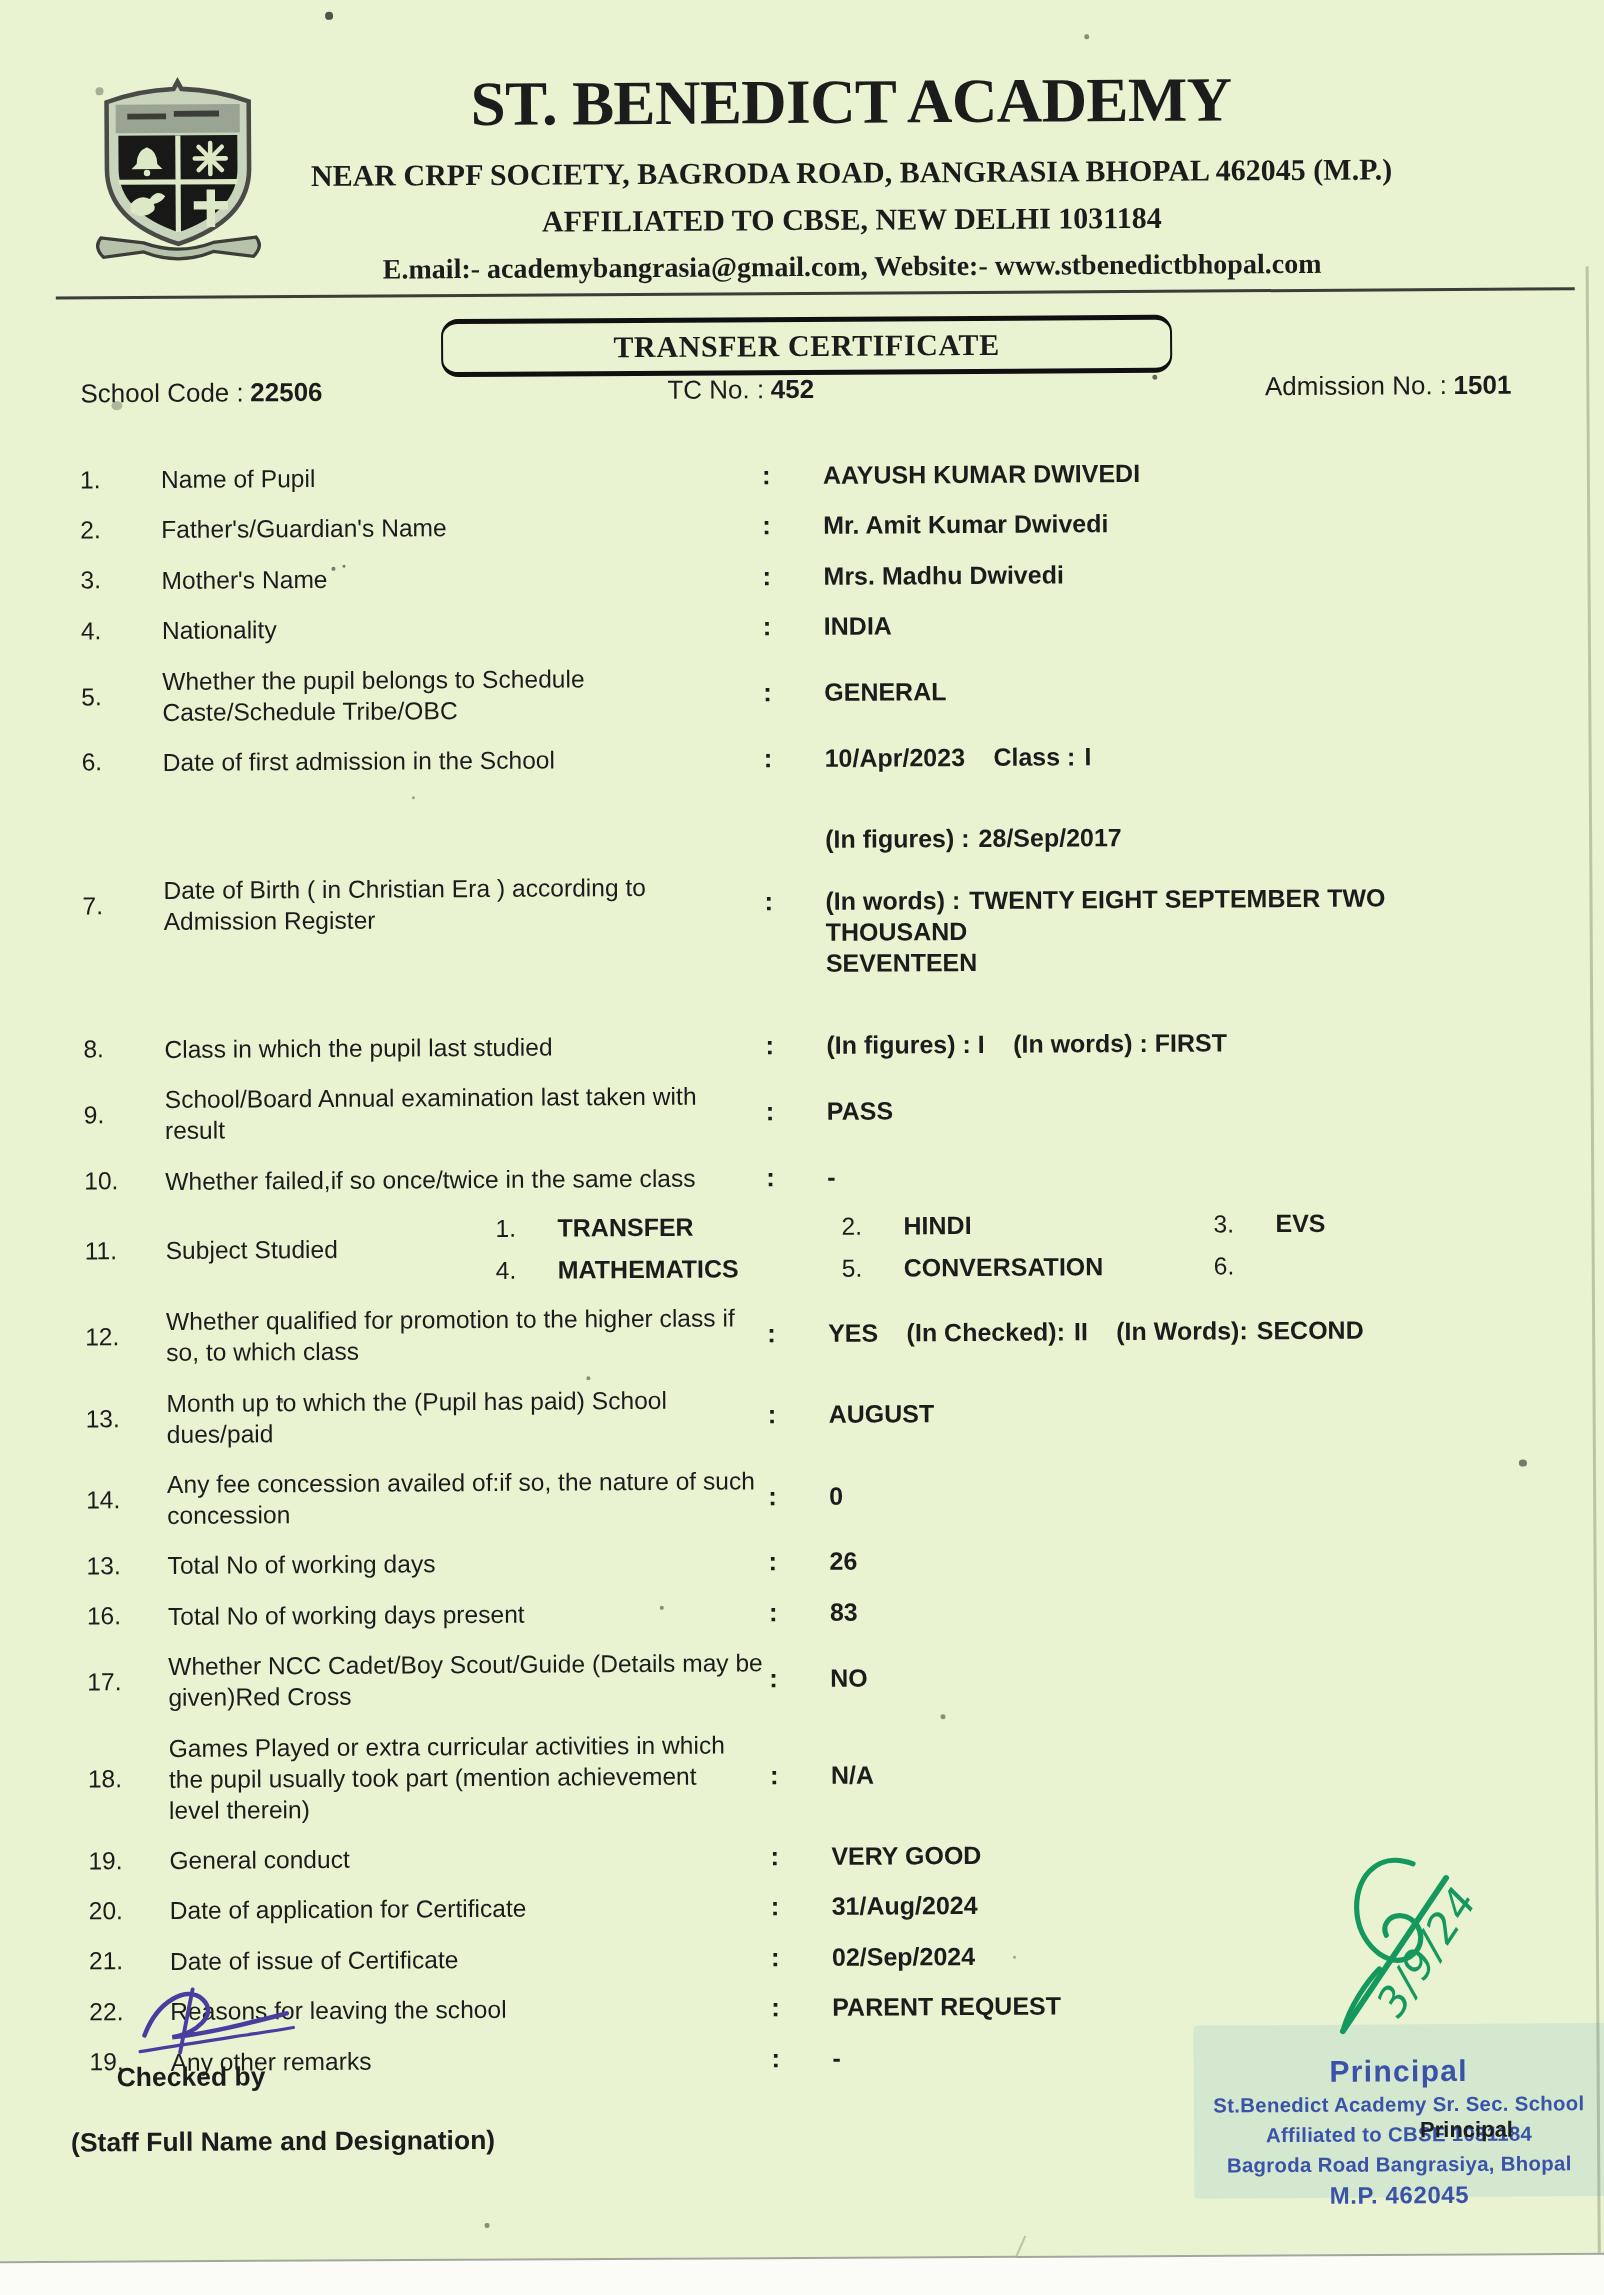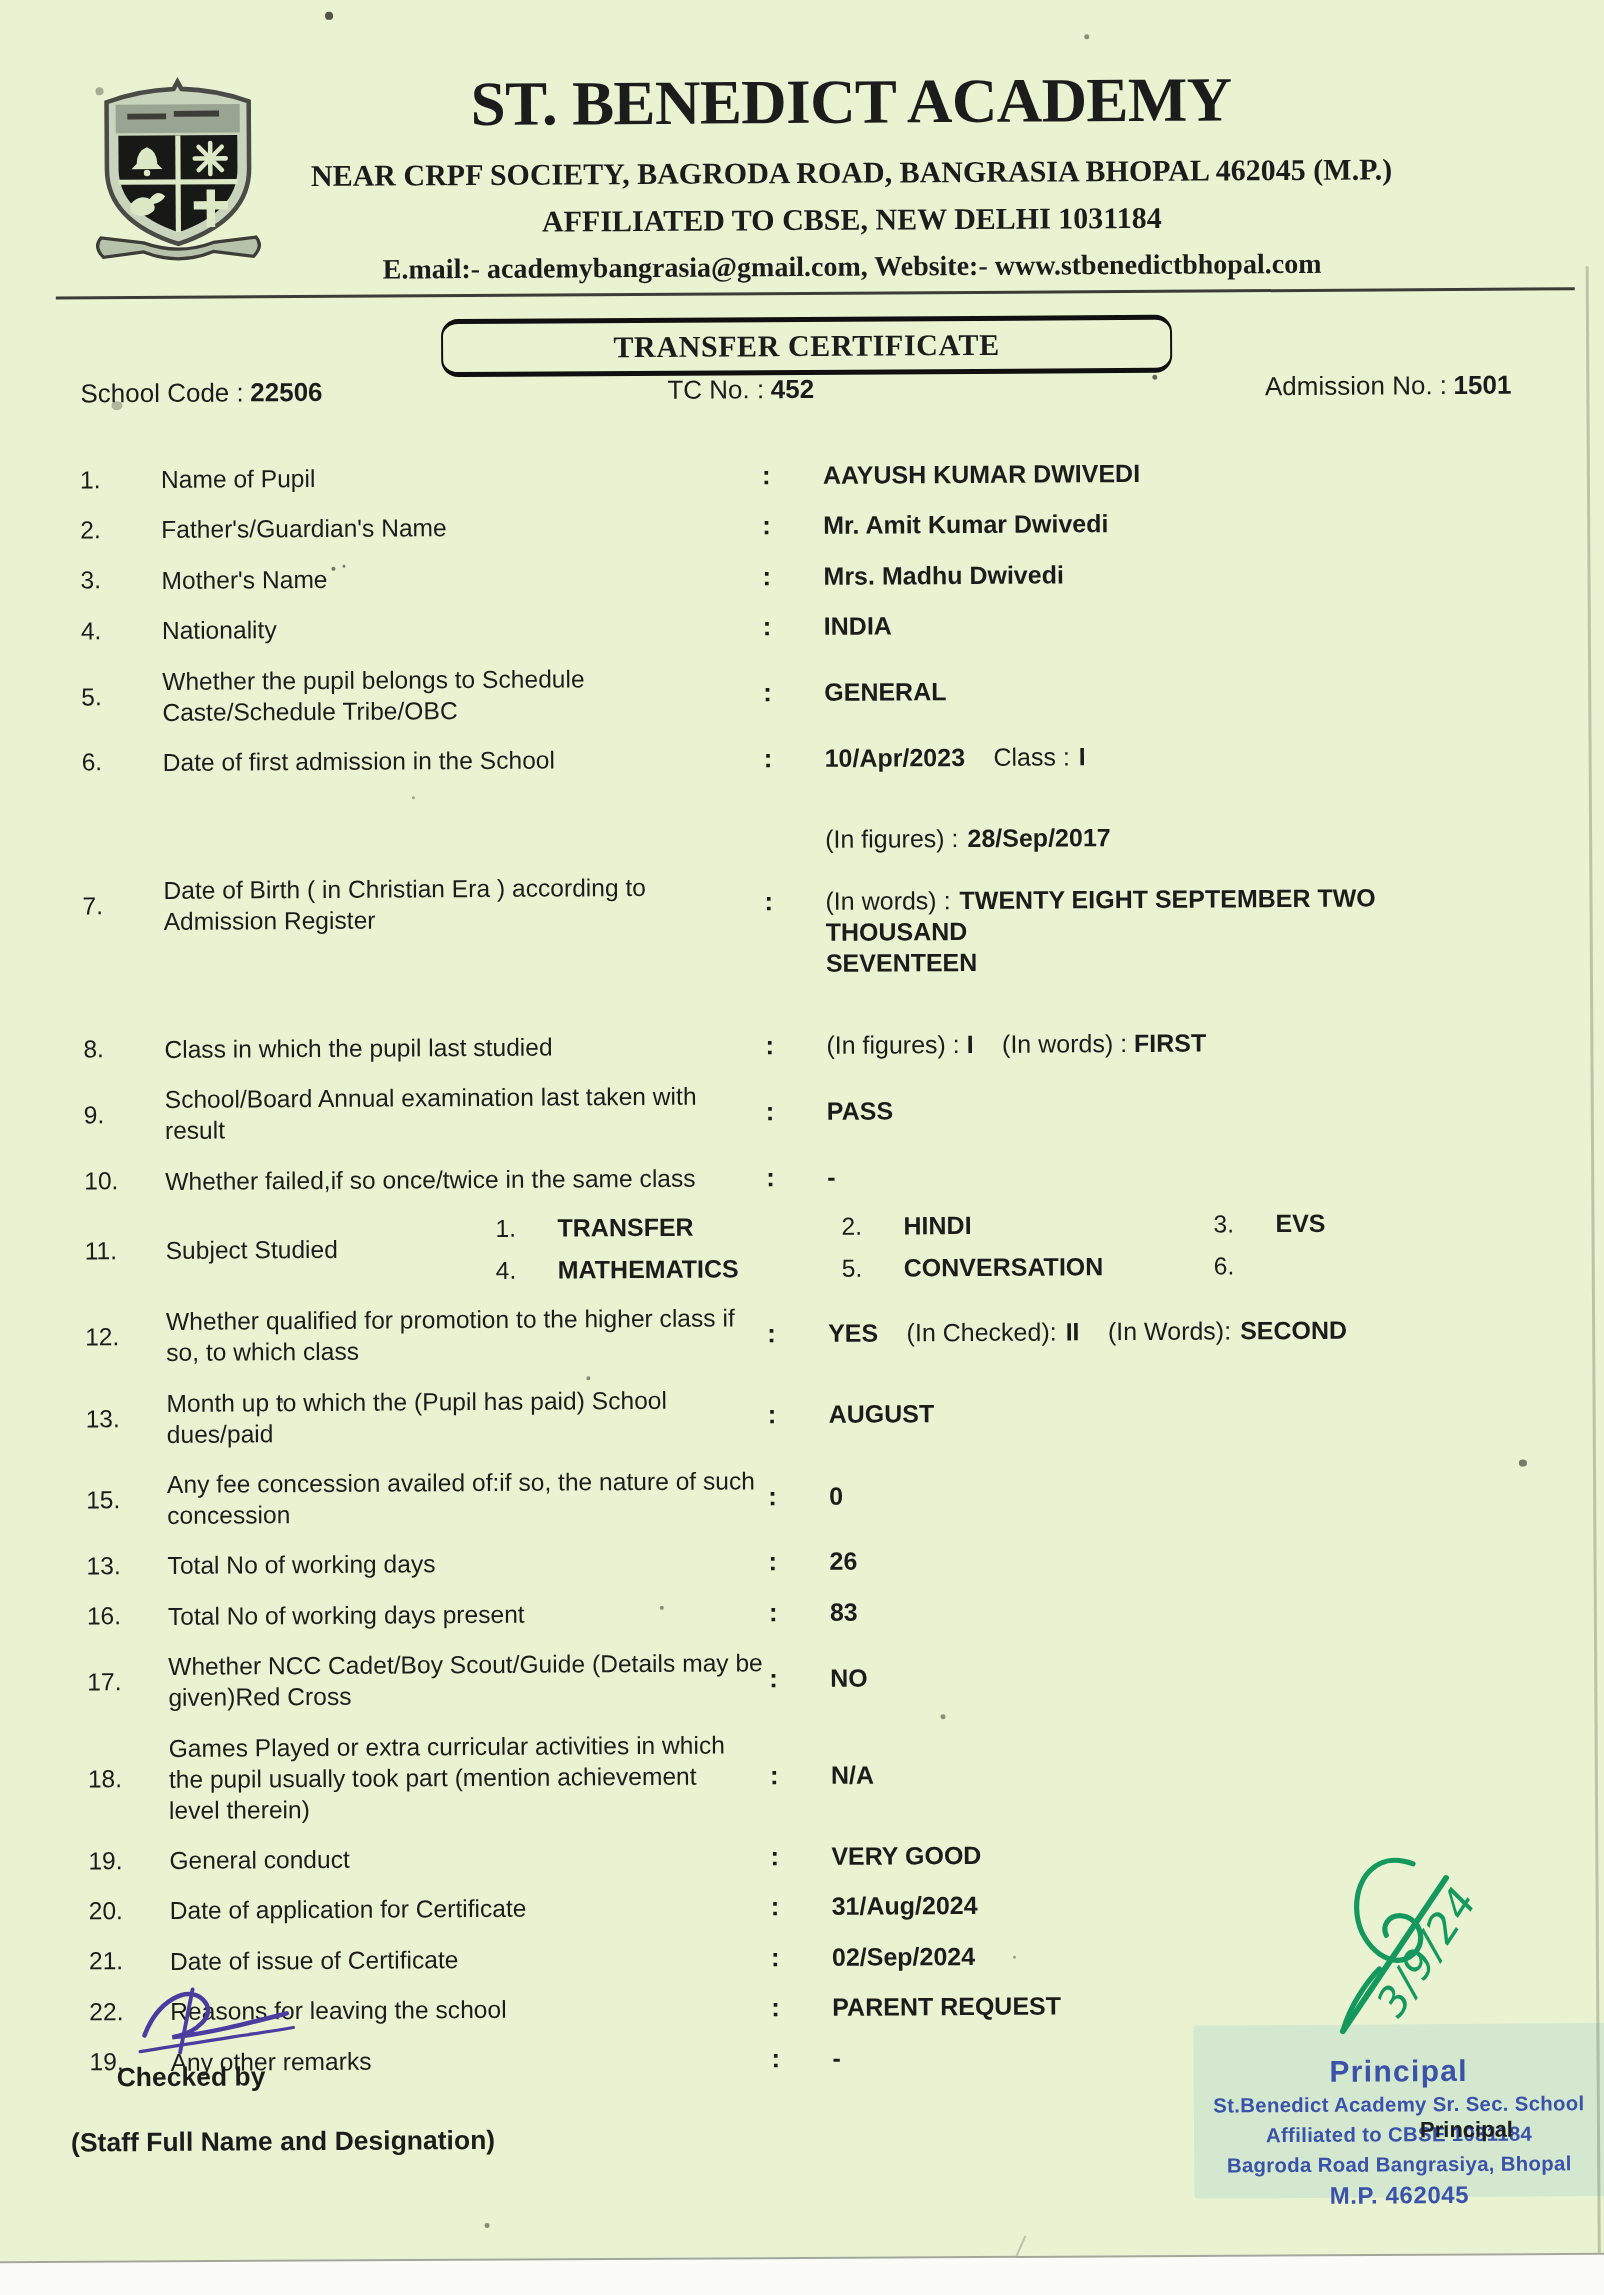--- a/index.html
+++ b/index.html
@@ -30,21 +30,21 @@
   .meta-center{position:absolute;left:672px;}
   .meta-right{position:absolute;right:89px;}
 
   
   .rows{position:absolute;left:84px;top:460px;width:1438px;}
   .row{display:flex;align-items:center;margin-bottom:19.4px;}
   .cell-num{flex:none;width:81px;font-size:24.6px;}
   .cell-label{flex:none;width:601px;font-size:24.6px;line-height:31px;white-space:pre-line;}
   .cell-colon{flex:none;width:61px;font-size:26px;font-weight:bold;}
   .cell-value{flex:1;font-size:25px;font-weight:bold;line-height:31px;white-space:pre-line;}
-  .v-reg{font-weight:400;}
+  .v-reg{font-weight:700;}
   .gap-l{margin-left:28.4px;}
   .gap-s{margin-left:9px;}
   .subjects-label{flex:none;width:330px;font-size:24.6px;}
   .subject-grid{flex:1;display:grid;grid-template-columns:346px 372px 1fr;row-gap:13px;}
   .subject .sn{display:inline-block;width:62px;font-size:24.6px;font-weight:400;}
   .subject .sv{font-size:25px;font-weight:bold;}
 
   
   .checked-by{position:absolute;left:111px;top:2058px;font-size:26.5px;font-weight:bold;}
   .staff-line{position:absolute;left:65px;top:2123px;font-size:26.5px;font-weight:bold;}
@@ -219,21 +219,21 @@
 
       <div class="row">
         <span class="cell-num">13.</span>
         <span class="cell-label">Month up to which the (Pupil has paid) School
 dues/paid</span>
         <span class="cell-colon">:</span>
         <span class="cell-value">AUGUST</span>
       </div>
 
       <div class="row">
-        <span class="cell-num">15.</span>
+        <span class="cell-num">14.</span>
         <span class="cell-label">Any fee concession availed of:if so, the nature of such
 concession</span>
         <span class="cell-colon">:</span>
         <span class="cell-value">0</span>
       </div>
 
       <div class="row">
         <span class="cell-num">13.</span>
         <span class="cell-label">Total No of working days</span>
         <span class="cell-colon">:</span>

